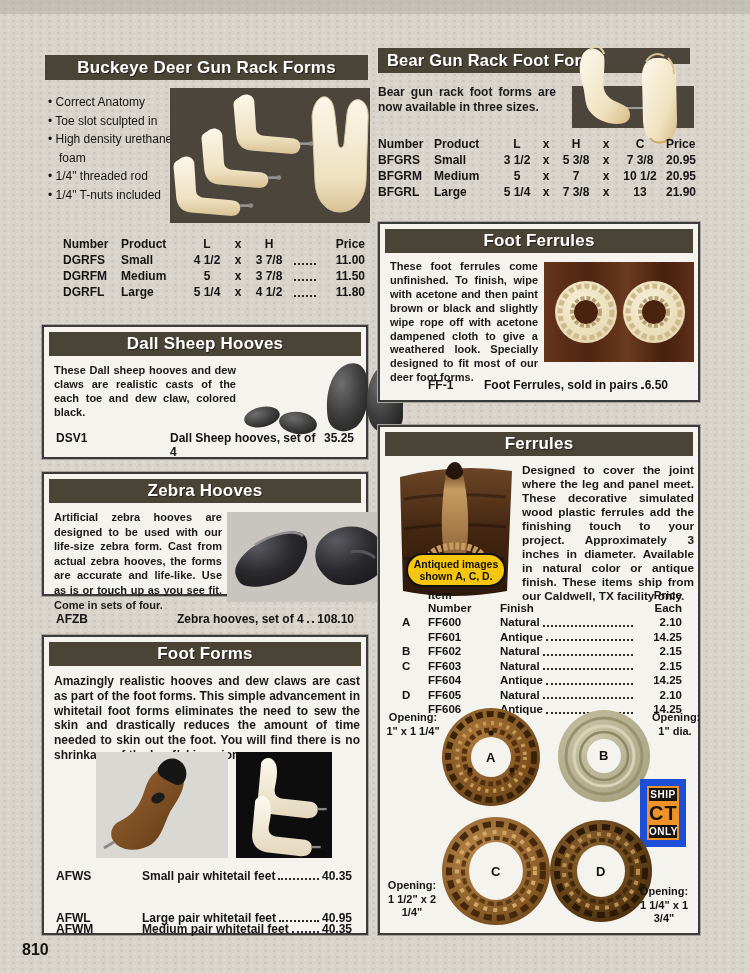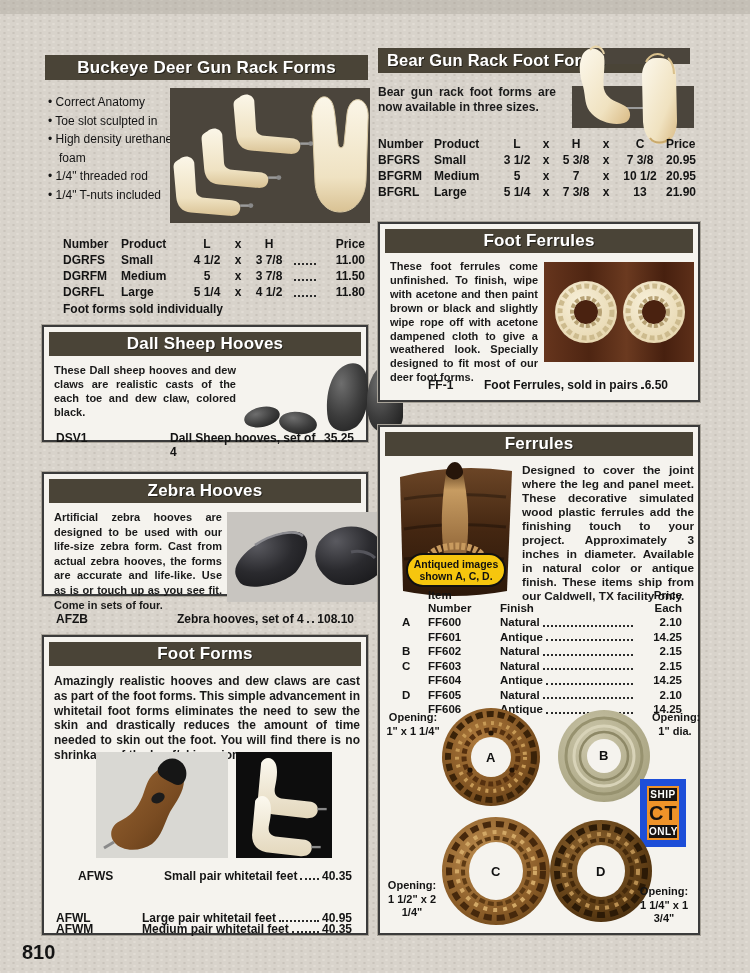--- a/index.html
+++ b/index.html
@@ -49,21 +49,21 @@
     position:absolute; background:#f6c60e; border:2px solid #111; border-radius:17px;
     text-align:center; font-size:10.5px; font-weight:bold; color:#111; line-height:12.5px;
     display:flex; flex-direction:column; justify-content:center;
   }
   .ship-badge {
     position:absolute; background:#ef9329; border:7px solid #1d4ed8; padding:2px;
     display:flex; flex-direction:column; gap:1px; text-align:center;
   }
   .ship-badge .dkrow { background:#181310; color:#fdfdfb; font-size:10px; font-weight:bold; line-height:13px; letter-spacing:.5px; }
   .ship-badge .ctrow { color:#181310; font-size:20px; font-weight:bold; line-height:22px; letter-spacing:1px; }
-  .pgnum { font-size:20px; font-weight:bold; color:#141414; }
+  .pgnum { font-size:16px; font-weight:bold; color:#141414; }
 </style>
 </head>
 <body>
 
 <div id="page">
   <div class="topstrip"></div>
 
   <div class="abs bar" style="left:45px; top:55px; width:323px; height:25px;">Buckeye Deer Gun Rack Forms</div>
 
   <ul class="abs bullets" style="left:48px; top:93px;">
@@ -133,24 +133,23 @@
     </div>
     <div class="trow g6">
       <span>DGRFL</span>
         <span>Large</span>
       <span class="tc">5 1/4</span>
         <span class="tc">x</span>
       <span class="tc">4 1/2</span>
         <span class="dots"></span>
       <span class="tr">11.80</span>
     </div>
-    <div style="margin-top:2px;">Foot forms sold individually</div>
-  </div>
-
-  <div class="box" style="left:42px; top:325px; width:326px; height:117px;">
+  </div>
+
+  <div class="box" style="left:42px; top:325px; width:326px; height:134px;">
     <div class="bar">Dall Sheep Hooves</div>
     <div class="abs para" style="left:10px; top:36px; width:182px;">These Dall sheep hooves and dew claws are realistic casts of the each toe and dew claw, colored black.</div>
     <div class="photo" style="left:192px; top:32px; width:168px; height:76px;">
       <svg width="168" height="76" viewBox="0 0 168 76">
         <defs>
           <radialGradient id="dk1" cx=".35" cy=".3" r=".9">
             <stop offset="0" stop-color="#6e6e6e"></stop>
               <stop offset=".55" stop-color="#3c3c3c"></stop>
               <stop offset="1" stop-color="#1c1c1c"></stop>
           </radialGradient>
@@ -227,21 +226,21 @@
         <g transform="translate(8,6) scale(0.78)">
           <path d="M22,6 C26,-2 36,-2 40,6 C44,14 42,26 40,36 C38,44 40,50 48,52 L86,56 C94,58 96,64 94,70 C92,76 86,78 78,77 L36,72 C24,70 18,62 18,50 Z" fill="url(#cream2)"></path>
           <rect x="94" y="64" width="12" height="3" fill="#888"></rect>
         </g>
         <g transform="translate(2,44) scale(0.78)">
           <path d="M22,6 C26,-2 36,-2 40,6 C44,14 42,26 40,36 C38,44 40,50 48,52 L86,56 C94,58 96,64 94,70 C92,76 86,78 78,77 L36,72 C24,70 18,62 18,50 Z" fill="url(#cream2)"></path>
           <rect x="94" y="64" width="12" height="3" fill="#888"></rect>
         </g>
       </svg>
     </div>
-    <div class="item-row abs" style="left:12px; right:14px; top:232px;margin-left:22px;">
+    <div class="item-row abs" style="left:12px; right:14px; top:232px;">
       <span class="code">AFWS</span>
       <span style="padding-left:20px;">Small pair whitetail feet</span>
       <span class="dots"></span>
       <span>40.35</span>
     </div>
     <div class="item-row abs" style="left:12px; right:14px; top:253px;">
       <span class="code">AFWM</span>
       <span style="padding-left:20px;margin-top:32px;">Medium pair whitetail feet</span>
       <span class="dots"></span>
       <span>40.35</span>

